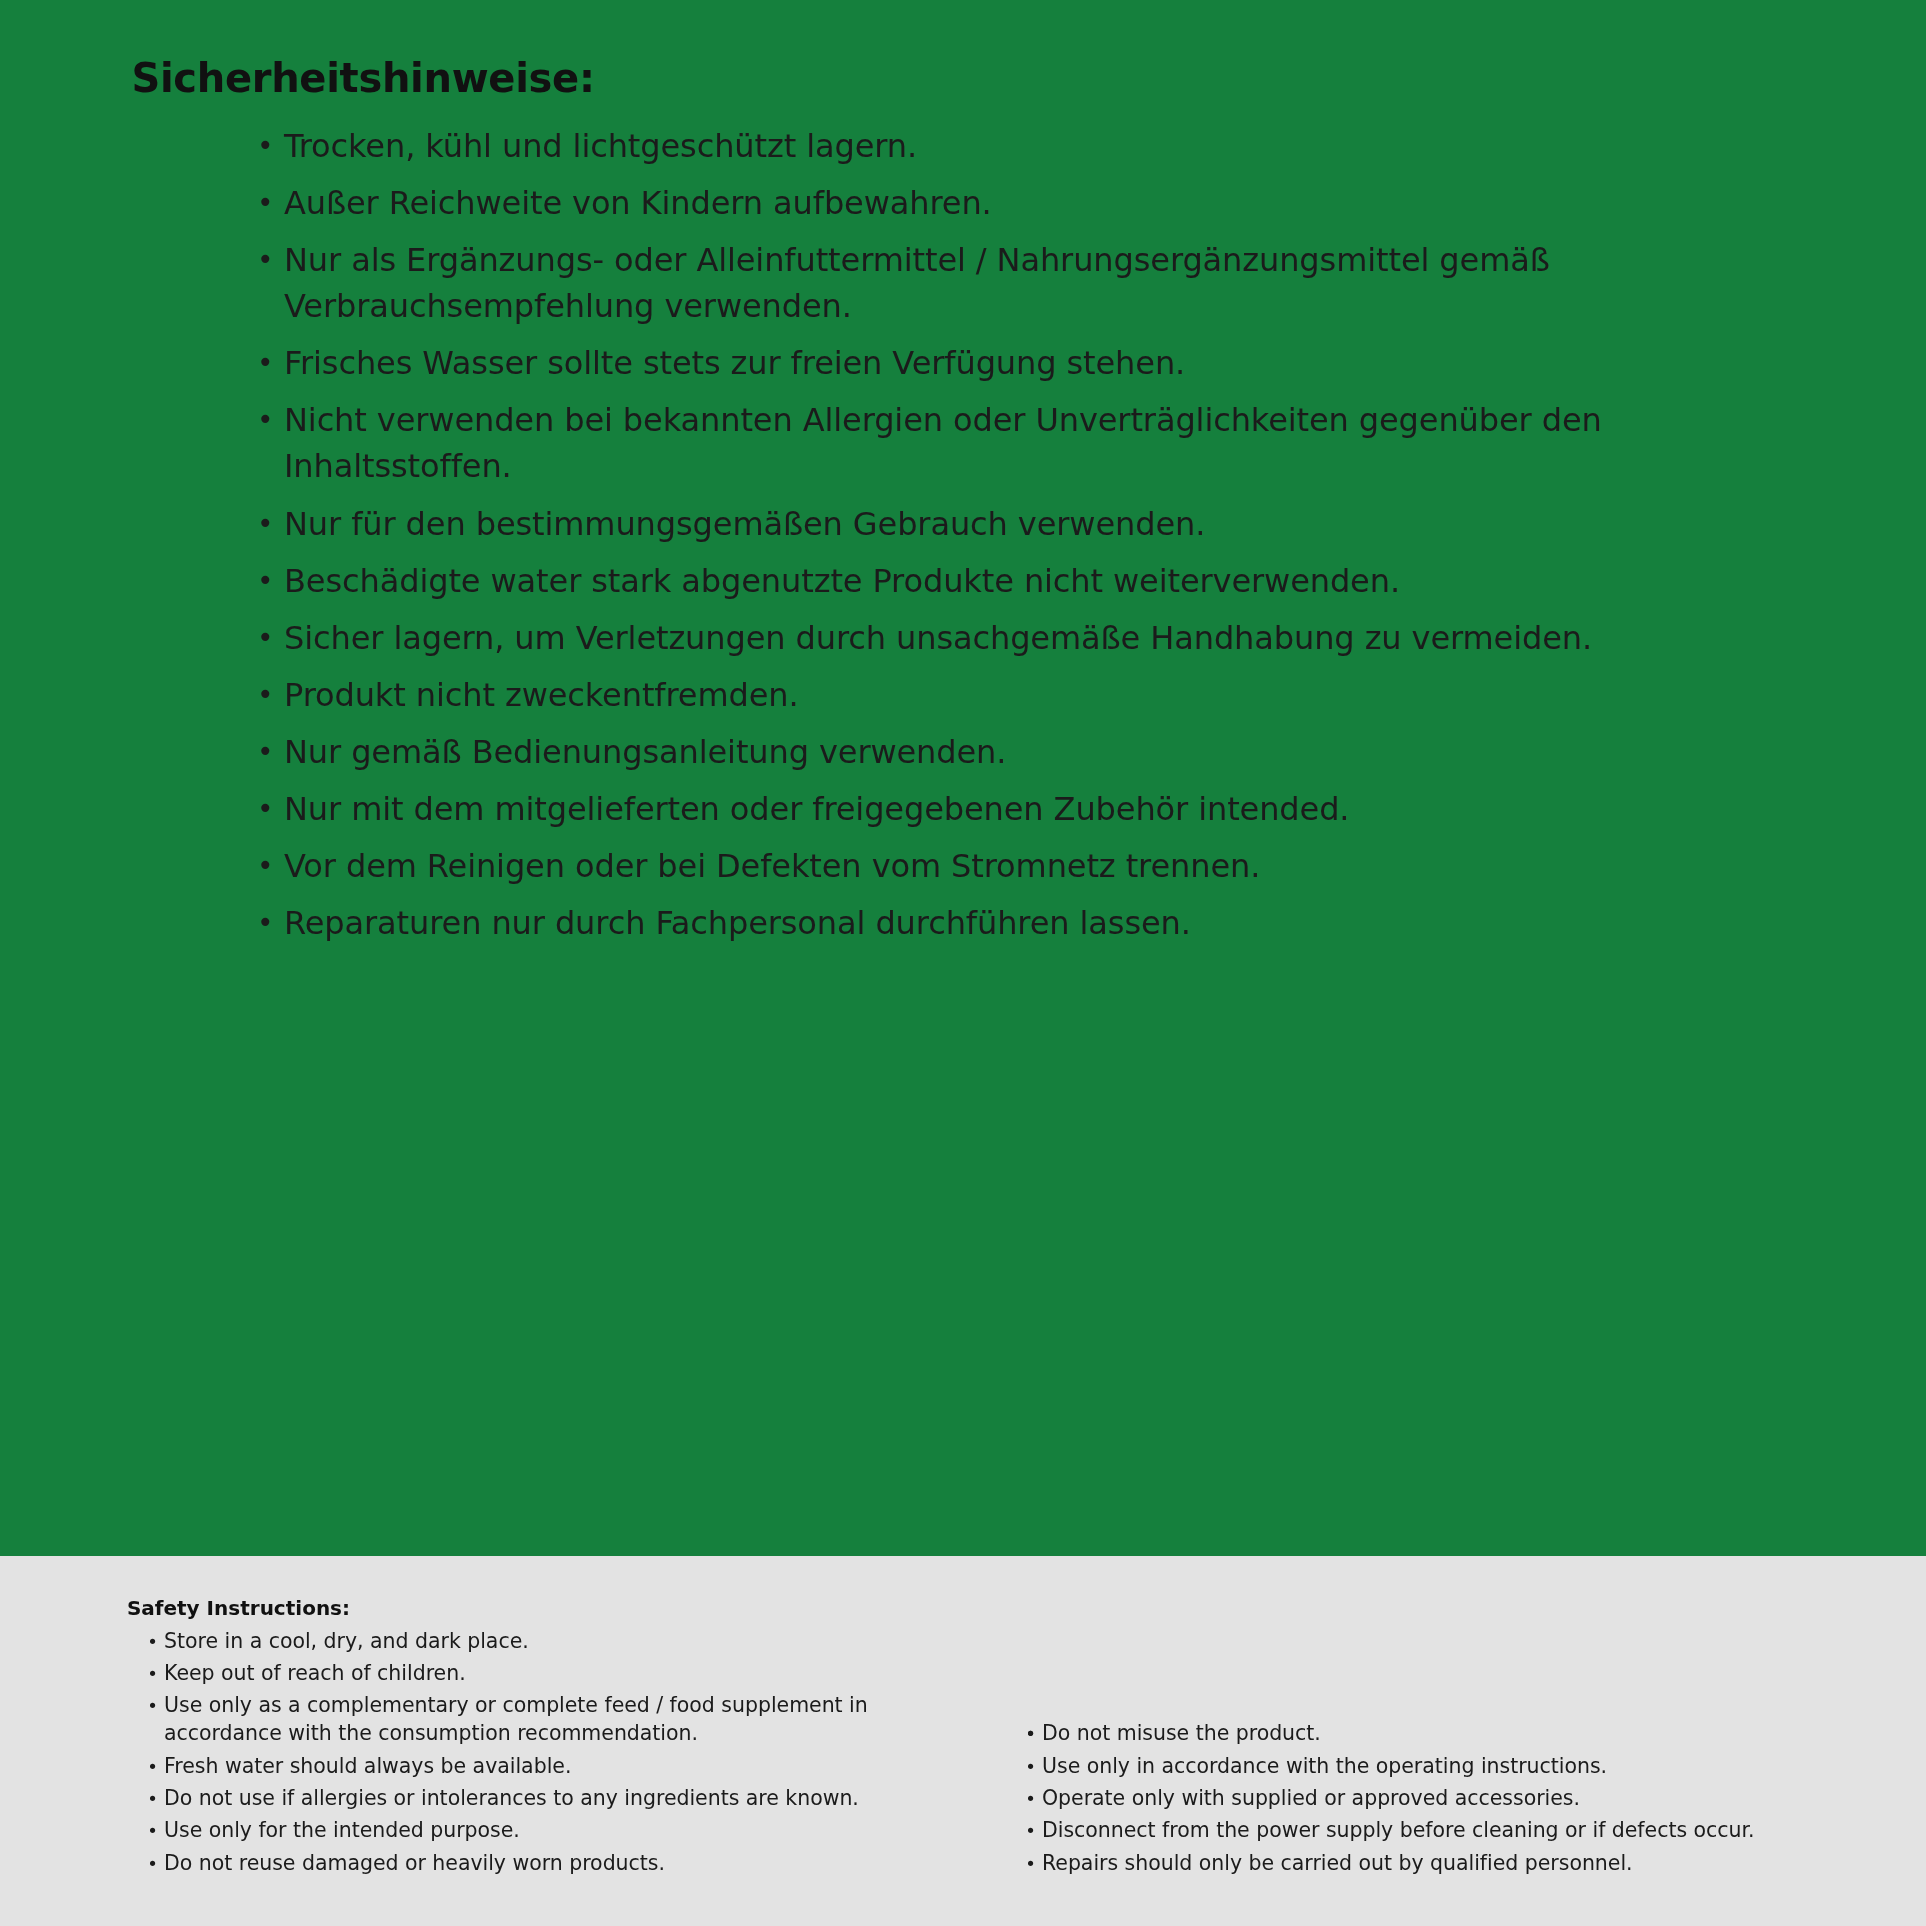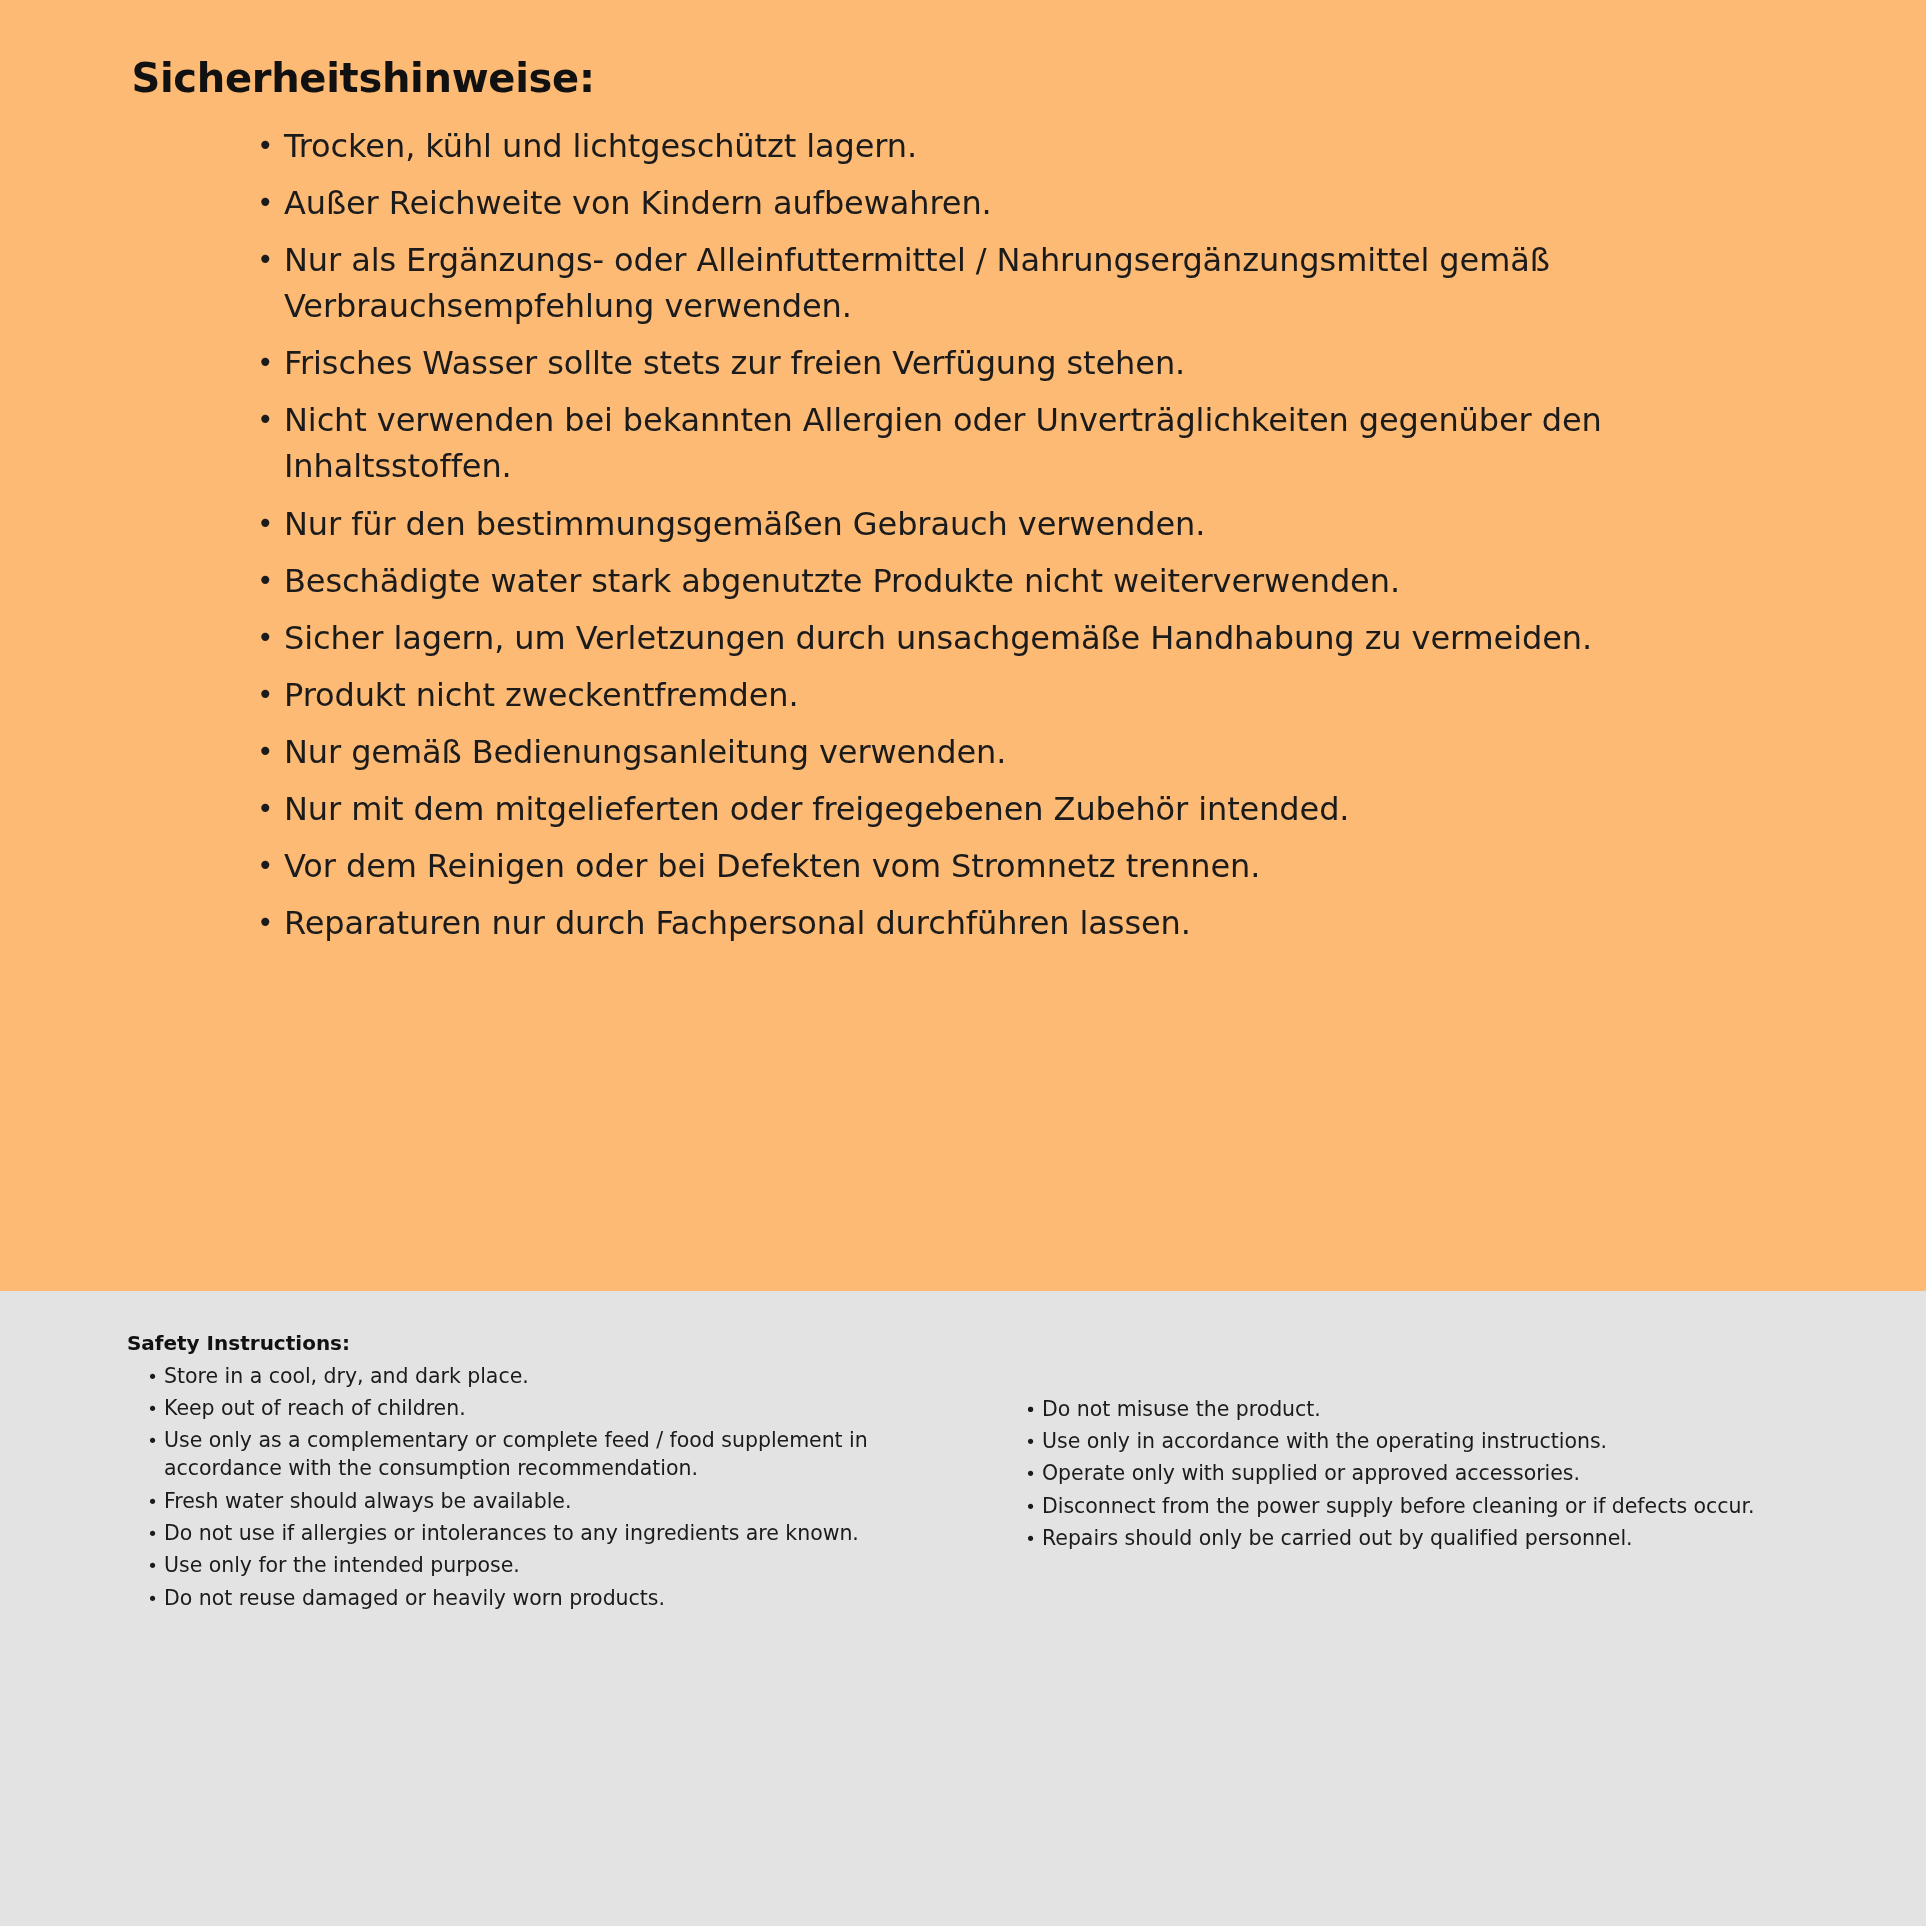--- a/index.html
+++ b/index.html
@@ -17,25 +17,25 @@
   .page {
     position: relative;
     width: 1926px;
     height: 1926px;
     display: flex;
     flex-direction: column;
   }
 
   
   .primary {
-    background: #fdba74;
+    background: #15803d;
     padding: 55px 96px 0 125px;
     box-sizing: border-box;
     flex: 0 0 auto;
-    height: 1291px;
+    height: 1556px;
   }
   .primary-title {
     font-size: 40px;
     font-weight: bold;
     letter-spacing: -0.3px;
     color: #111111;
     margin: 0 0 22px 6.4px;
   }
   ul.de-list {
     list-style: none;
@@ -70,21 +70,21 @@
   }
   .secondary-title {
     font-size: 20px;
     font-weight: bold;
     color: #111111;
     margin: 0 0 7.7px 1.9px;
   }
   .en-columns {
     display: flex;
     gap: 64px;
-    align-items: center;
+    align-items: flex-end;
   }
   .en-col {
     width: 822px;
   }
   .en-col.right {
     padding-top: 0.6px;
   }
   ul.en-list {
     list-style: none;
     margin: 0;

